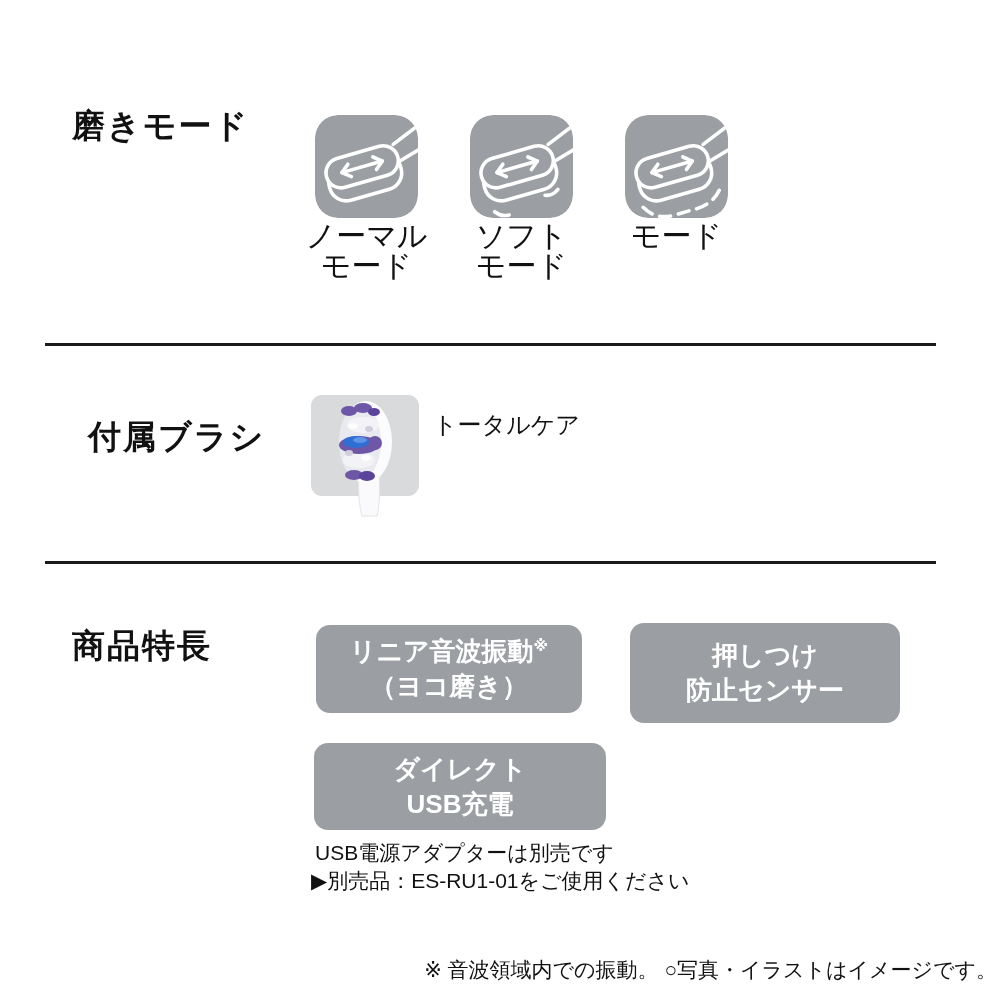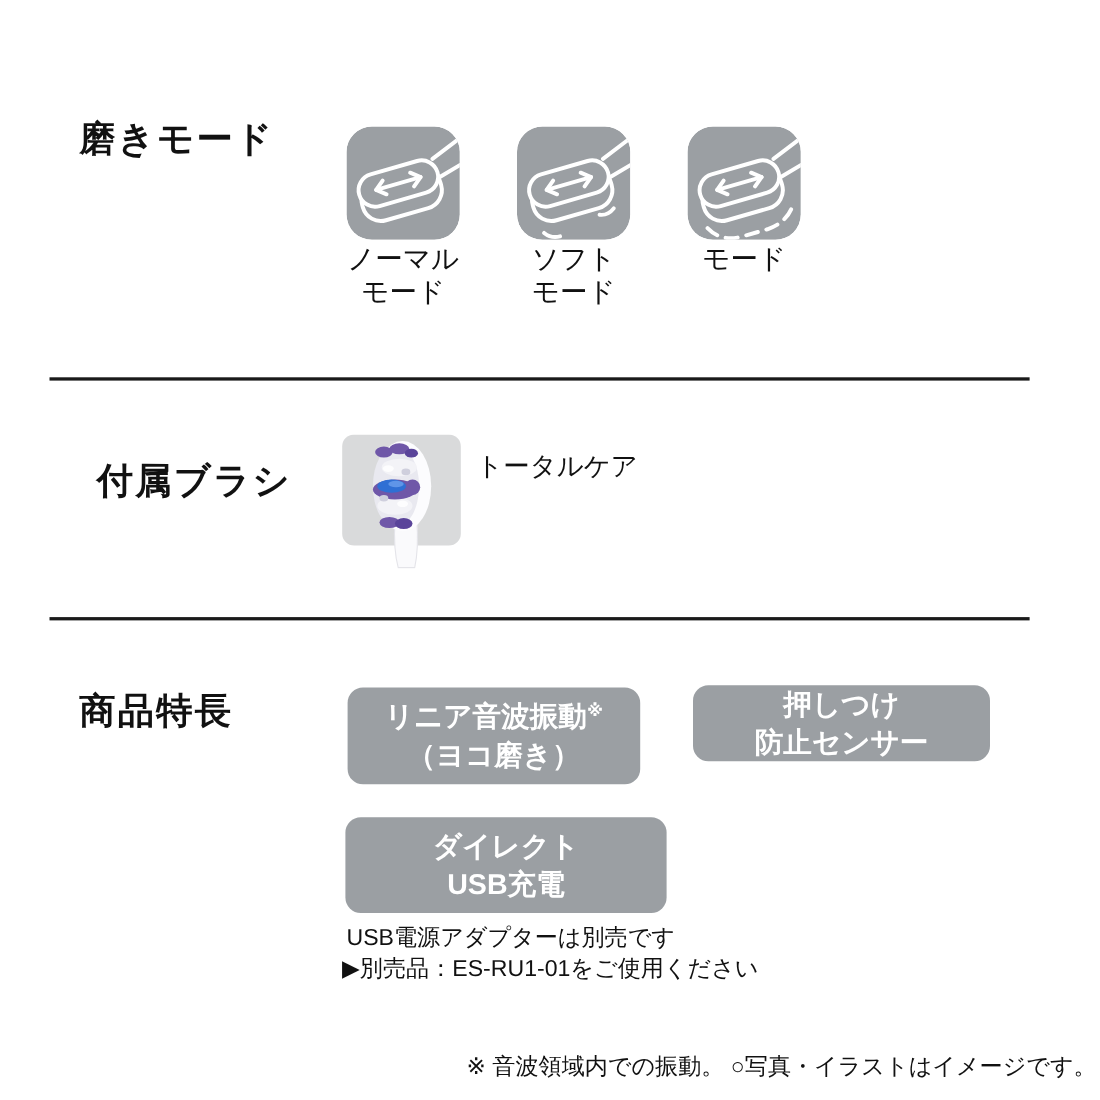--- a/index.html
+++ b/index.html
@@ -7,21 +7,21 @@
     width:1000px;height:1000px;position:relative;background:#ffffff;
     font-family:"Liberation Sans","DejaVu Sans",sans-serif;color:#111;
     overflow:hidden;
   }
   .abs{position:absolute;}
   .section-title{
     font-size:33px;font-weight:bold;letter-spacing:2px;line-height:38px;white-space:nowrap;
   }
   .divider{height:3px;background:#1a1a1a;}
   .mode-label{
-    font-size:25px;line-height:30px;text-align:center;white-space:nowrap;width:163px;
+    font-size:30px;line-height:30px;text-align:center;white-space:nowrap;width:163px;
   }
   .brush-label{
     font-size:24px;line-height:32px;white-space:nowrap;
   }
   .badge{
     background:#9b9fa3;border-radius:14px;color:#ffffff;font-weight:bold;
     font-size:26px;line-height:35px;text-align:center;
     display:flex;flex-direction:column;justify-content:center;align-items:center;
     white-space:nowrap;
   }
@@ -158,21 +158,21 @@
 
   <div class="abs divider" style="left:45px;top:561px;width:891px;"></div>
 
   <h2 class="abs section-title" style="left:72px;top:627px;margin:0;">商品特長</h2>
 
   <div class="abs badge" style="left:316px;top:625px;width:266px;height:88px;">
     <div><span>リニア音波振動</span><sup>※</sup></div>
     <div>（ヨコ磨き）</div>
   </div>
 
-  <div class="abs badge" style="left:630px;top:623px;width:270px;height:69px;">
+  <div class="abs badge" style="left:630px;top:623px;width:270px;height:100px;">
     <div>押しつけ</div>
     <div>防止センサー</div>
   </div>
 
   <div class="abs badge" style="left:314px;top:743px;width:292px;height:87px;">
     <div>ダイレクト</div>
     <div>USB充電</div>
   </div>
 
   <div class="abs note" style="left:315px;top:840px;">USB電源アダプターは別売です</div>

